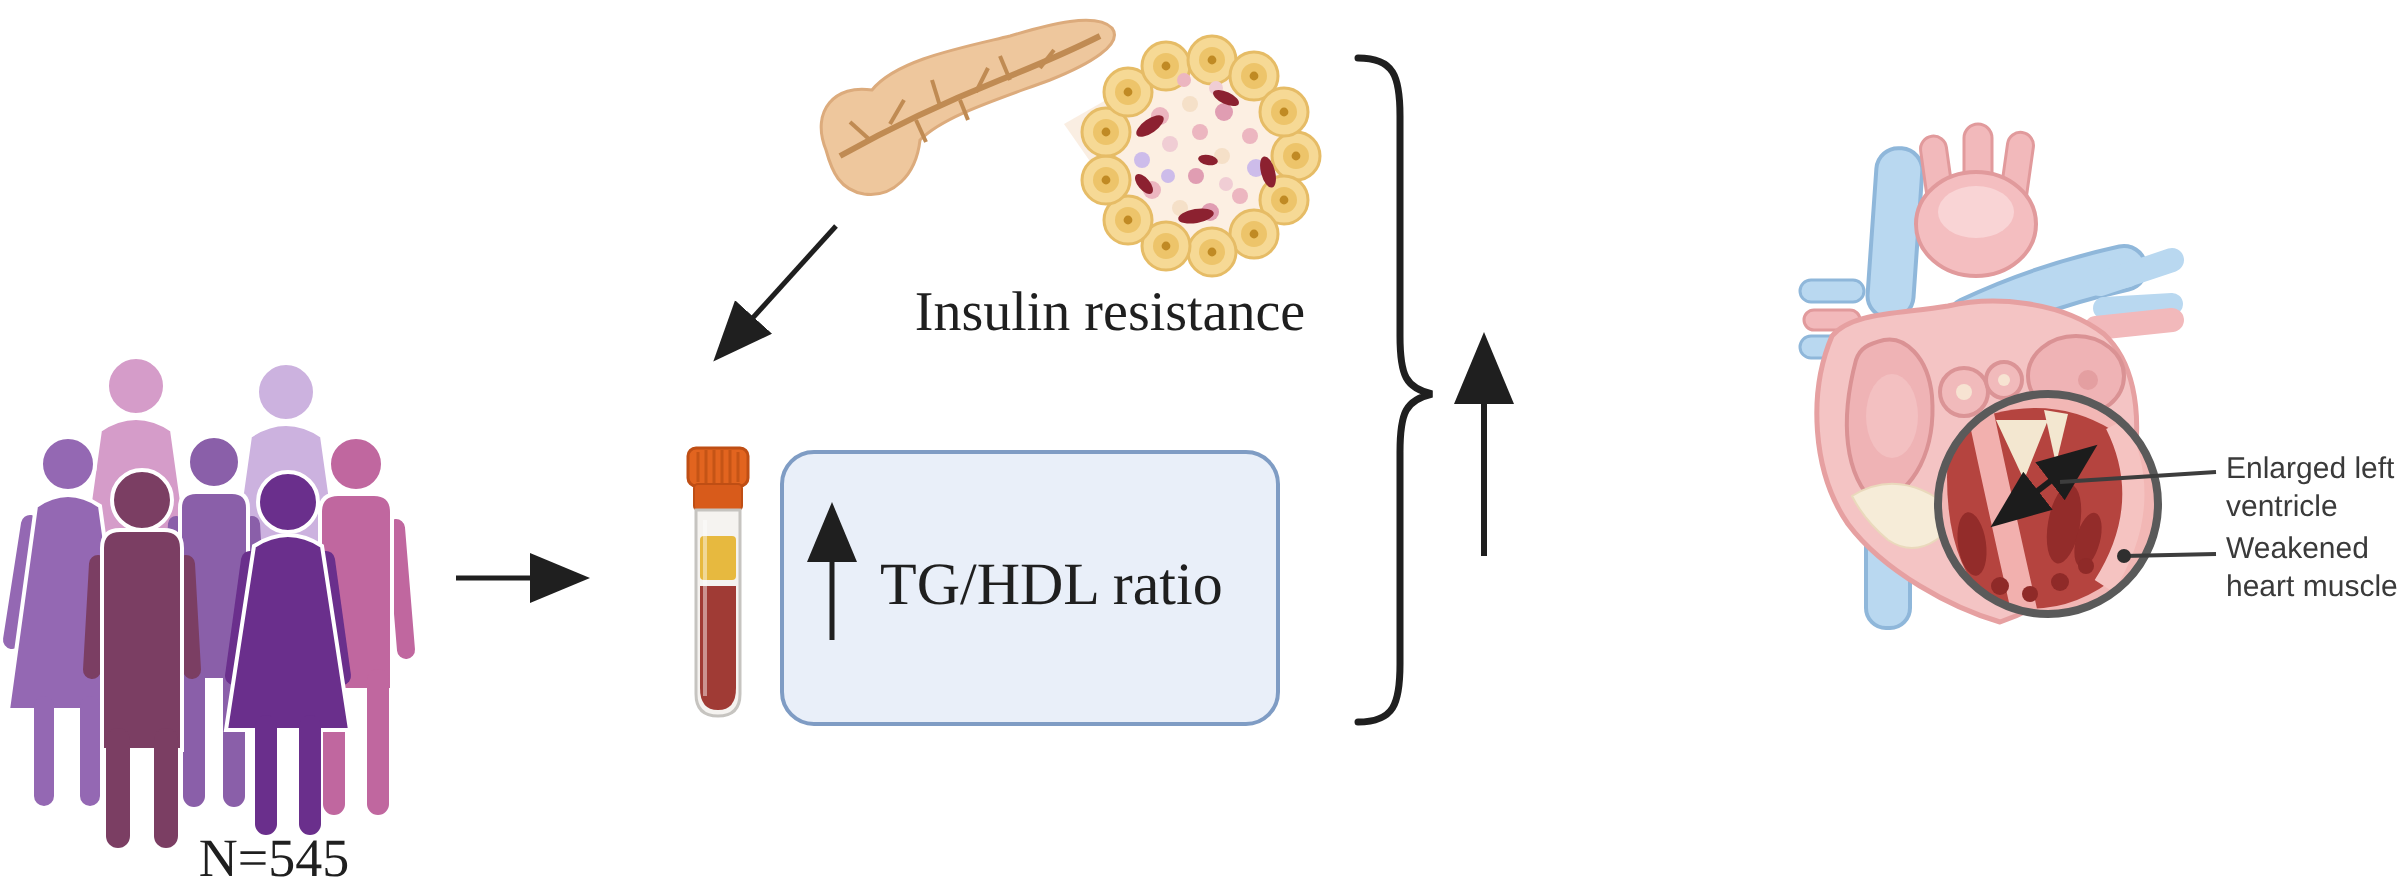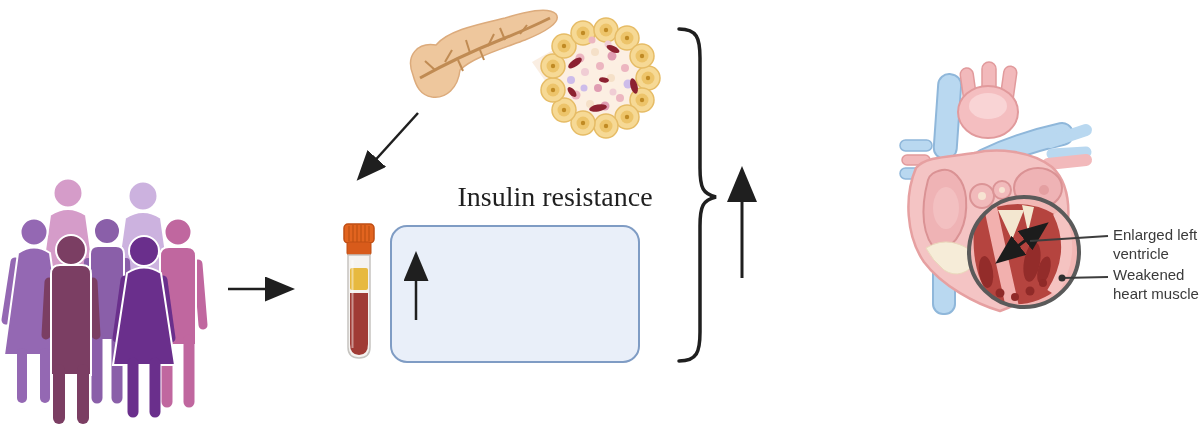--- a/index.html
+++ b/index.html
@@ -1,19 +1,19 @@
 <!DOCTYPE html>
 <html style="--ink: #1f1f1f; --box-fill: #e9eff9; --box-border: #7f9cc4; --annotation-text: #3a3a3a; --blood-red: #a03b35; --serum-yellow: #e7b93f; --cap-orange: #e2641f; --pancreas-tan: #eec79d; --islet-gold: #f6d995; --heart-pink: #f4c4c4; --vessel-blue: #b9d8f0; --figure-pink: #d59cc9; --figure-lavender: #ccb2df; --figure-purple: #9468b3; --figure-purple-dark: #6a2f8c; --figure-plum: #7b3e63;"><head>
 <meta charset="utf-8">
 <style>
   html,body{margin:0;padding:0;background:#fff;}
   .canvas{position:relative;width:1200px;height:446px;background:#fff;overflow:hidden;
           font-family:"Liberation Sans",sans-serif;}
   .lbl{position:absolute;color:var(--ink,#1f1f1f);}
-  .serif{font-family:"Liberation Serif","DejaVu Serif",serif;margin-top:40px;}
+  .serif{font-family:"Liberation Serif","DejaVu Serif",serif;}
   .sans{font-family:"Liberation Sans","DejaVu Sans",sans-serif;}
   .cohort-label{left:62px;top:414px;width:150px;text-align:center;font-size:27px;}
   .insulin-label{left:430px;top:141px;width:250px;text-align:center;font-size:28px;}
   .tghdl-label{left:440px;top:276px;width:200px;font-size:30px;}
   .cardio-label{left:750px;top:191px;width:178px;text-align:center;font-size:23px;line-height:1.24;}
   .annot{width:108px;font-size:15px;line-height:1.25;color:var(--annotation-text,#3a3a3a);}
   .annot1{left:1113px;top:226px;}
   .annot2{left:1113px;top:266px;}
   svg.art{position:absolute;left:0;top:0;}
   .tg-box{fill:var(--box-fill,#e9eff9);stroke:var(--box-border,#7f9cc4);stroke-width:2;}
@@ -290,17 +290,19 @@
     </g>
   </g>
 
   <g stroke="#3d3d3d" stroke-width="2">
     <line x1="1030" y1="241" x2="1108" y2="236"></line>
     <line x1="1062" y1="278" x2="1108" y2="277"></line>
     <circle cx="1062" cy="278" r="3.5" fill="#2f2f2f" stroke="none"></circle>
   </g>
 </svg>
 
+<div class="lbl serif cohort-label">N=545</div>
 <div class="lbl serif insulin-label">Insulin resistance</div>
+<div class="lbl serif tghdl-label">TG/HDL ratio</div>
 <div class="lbl sans annot annot1">Enlarged left ventricle</div>
 <div class="lbl sans annot annot2">Weakened heart muscle</div>
 
 </div>
 
 </body></html>

